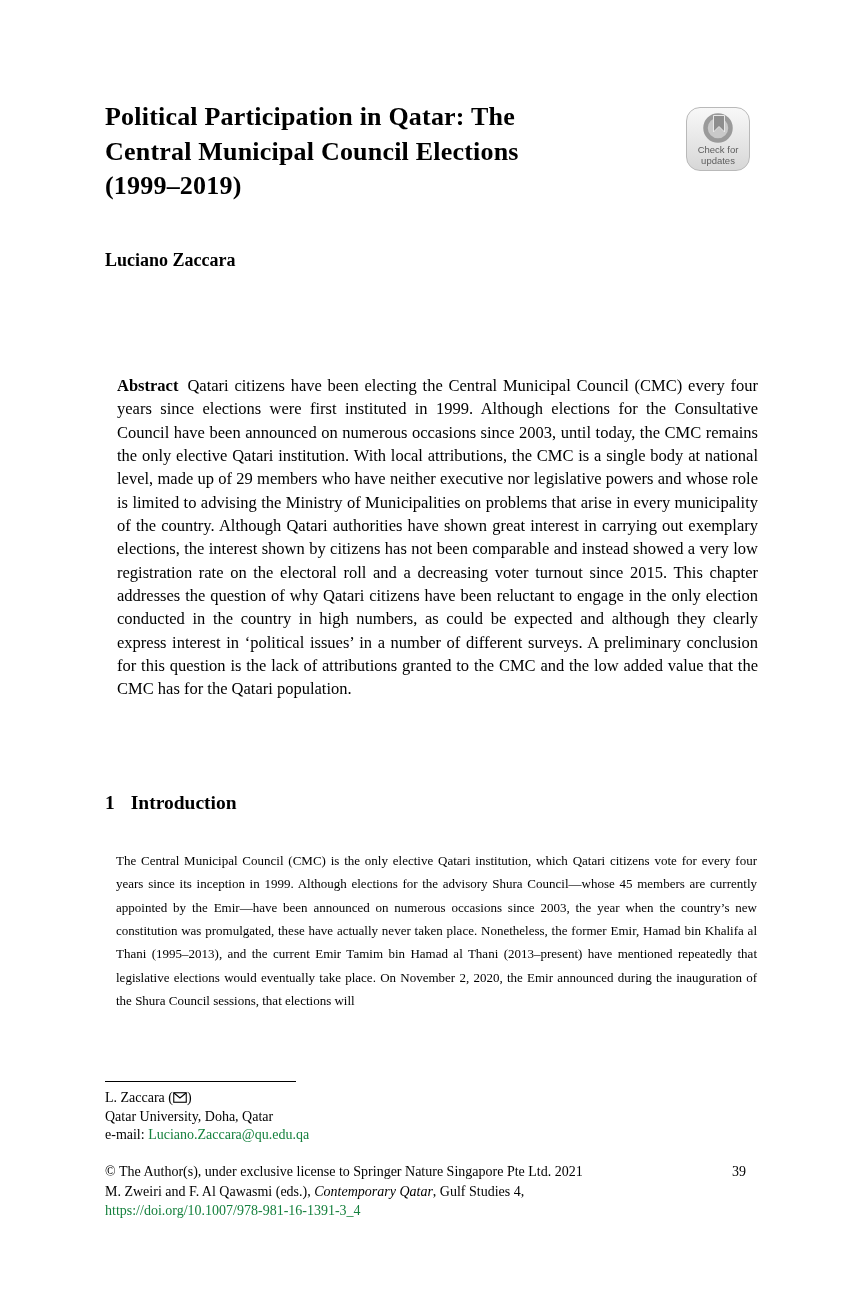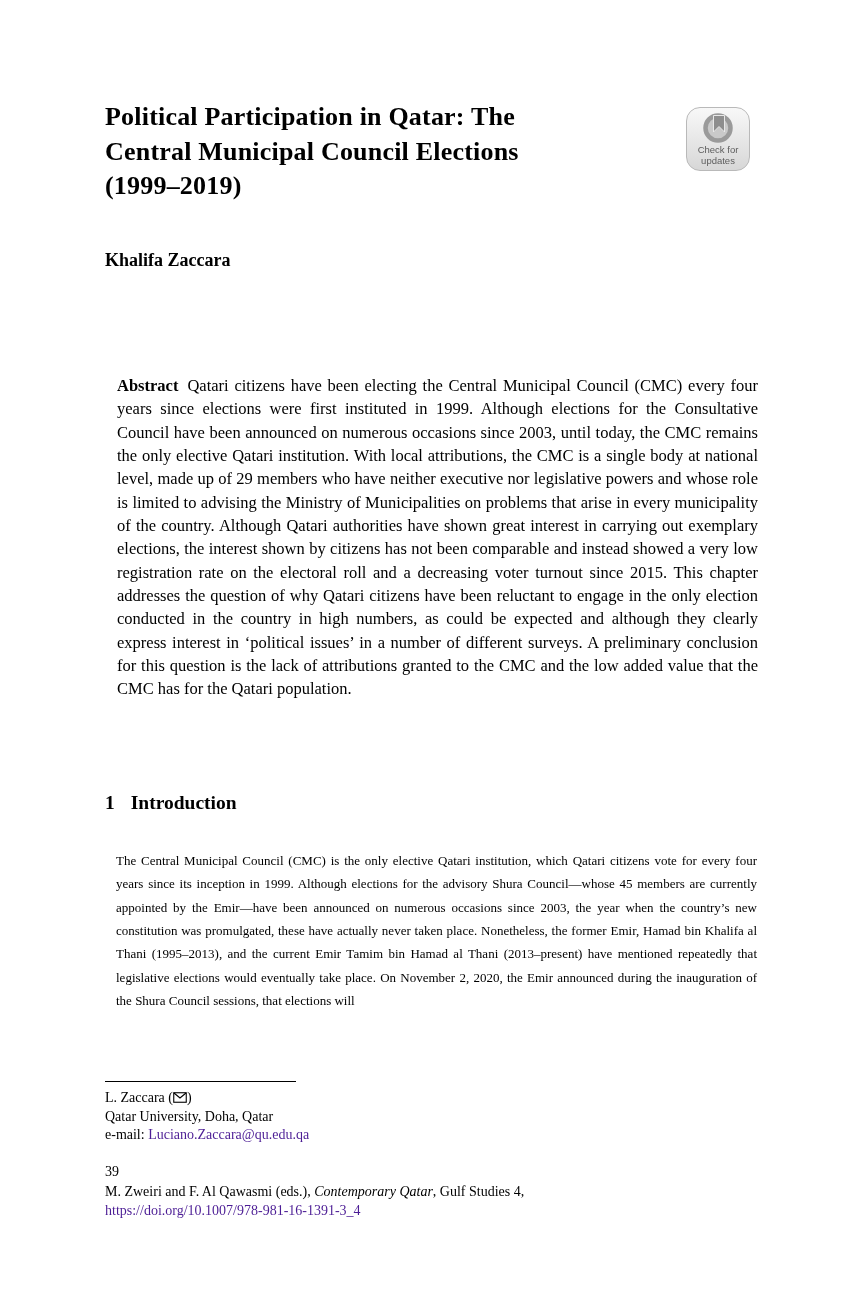--- a/index.html
+++ b/index.html
@@ -60,21 +60,21 @@
   }
   .footnote {
     position: absolute; left: 105px; top: 1089px; width: 641px;
     font-size: 14px; line-height: 18.6px;
   }
   .imprint {
     position: absolute; left: 105px; top: 1162px; width: 641px;
     font-size: 14px; line-height: 19.5px;
   }
   .imprint-line1 { display: flex; justify-content: space-between; }
-  .link { color: #4c1d95; text-decoration: none; cursor: pointer; }
+  .link { color: #15803d; text-decoration: none; cursor: pointer; }
   .italic { font-style: italic; }
   .env-icon { display: inline-block; vertical-align: -1px; }
 </style>
 </head>
 <body>
 
 <div class="page">
 
   <h1 class="title" style="margin:0;">
     <div>Political Participation in Qatar: The</div>
@@ -86,21 +86,21 @@
     <svg width="34" height="34" viewBox="0 0 34 34">
       <circle cx="17" cy="17" r="12.5" fill="#c9c9c9" stroke="#9a9a9a" stroke-width="4.5"></circle>
       <path d="M12.5 4.5 L23.5 4.5 L23.5 21 L18 15.5 L12.5 21 Z" fill="#8e8e8e" stroke="#e8e8e8" stroke-width="1"></path>
     </svg>
     <div class="badge-text">
       <div>Check for</div>
       <div>updates</div>
     </div>
   </div>
 
-  <div class="author">Khalifa Zaccara</div>
+  <div class="author">Luciano Zaccara</div>
 
   <p class="abstract" style="margin:12px;">
     <span class="abstract-label">Abstract</span><span>Qatari citizens have been electing the Central Municipal Council (CMC) every four years since elections were first instituted in 1999. Although elections for the Consultative Council have been announced on numerous occasions since 2003, until today, the CMC remains the only elective Qatari institution. With local attributions, the CMC is a single body at national level, made up of 29 members who have neither executive nor legislative powers and whose role is limited to advising the Ministry of Municipalities on problems that arise in every municipality of the country. Although Qatari authorities have shown great interest in carrying out exemplary elections, the interest shown by citizens has not been comparable and instead showed a very low registration rate on the electoral roll and a decreasing voter turnout since 2015. This chapter addresses the question of why Qatari citizens have been reluctant to engage in the only election conducted in the country in high numbers, as could be expected and although they clearly express interest in ‘political issues’ in a number of different surveys. A preliminary conclusion for this question is the lack of attributions granted to the CMC and the low added value that the CMC has for the Qatari population.</span>
   </p>
 
   <h2 class="section-heading" style="margin:0;">
     <span class="sec-num">1</span><span>Introduction</span>
   </h2>
 
   <p class="intro" style="margin:0;">The Central Municipal Council (CMC) is the only elective Qatari institution, which Qatari citizens vote for every four years since its inception in 1999. Although elections for the advisory Shura Council—whose 45 members are currently appointed by the Emir—have been announced on numerous occasions since 2003, the year when the country’s new constitution was promulgated, these have actually never taken place. Nonetheless, the former Emir, Hamad bin Khalifa al Thani (1995–2013), and the current Emir Tamim bin Hamad al Thani (2013–present) have mentioned repeatedly that legislative elections would eventually take place. On November 2, 2020, the Emir announced during the inauguration of the Shura Council sessions, that elections will</p>
@@ -115,20 +115,21 @@
         </svg><span>)</span>
     </div>
     <div>Qatar University, Doha, Qatar</div>
     <div>
       <span>e-mail: </span><a class="link">Luciano.Zaccara@qu.edu.qa</a>
     </div>
   </div>
 
   <div class="imprint">
     <div class="imprint-line1">
+      <span>© The Author(s), under exclusive license to Springer Nature Singapore Pte Ltd. 2021</span>
       <span>39</span>
     </div>
     <div>
       <span>M. Zweiri and F. Al Qawasmi (eds.), </span><span class="italic">Contemporary Qatar</span><span>, Gulf Studies 4,</span>
     </div>
     <div>
       <a class="link">https://doi.org/10.1007/978-981-16-1391-3_4</a>
     </div>
   </div>
 

